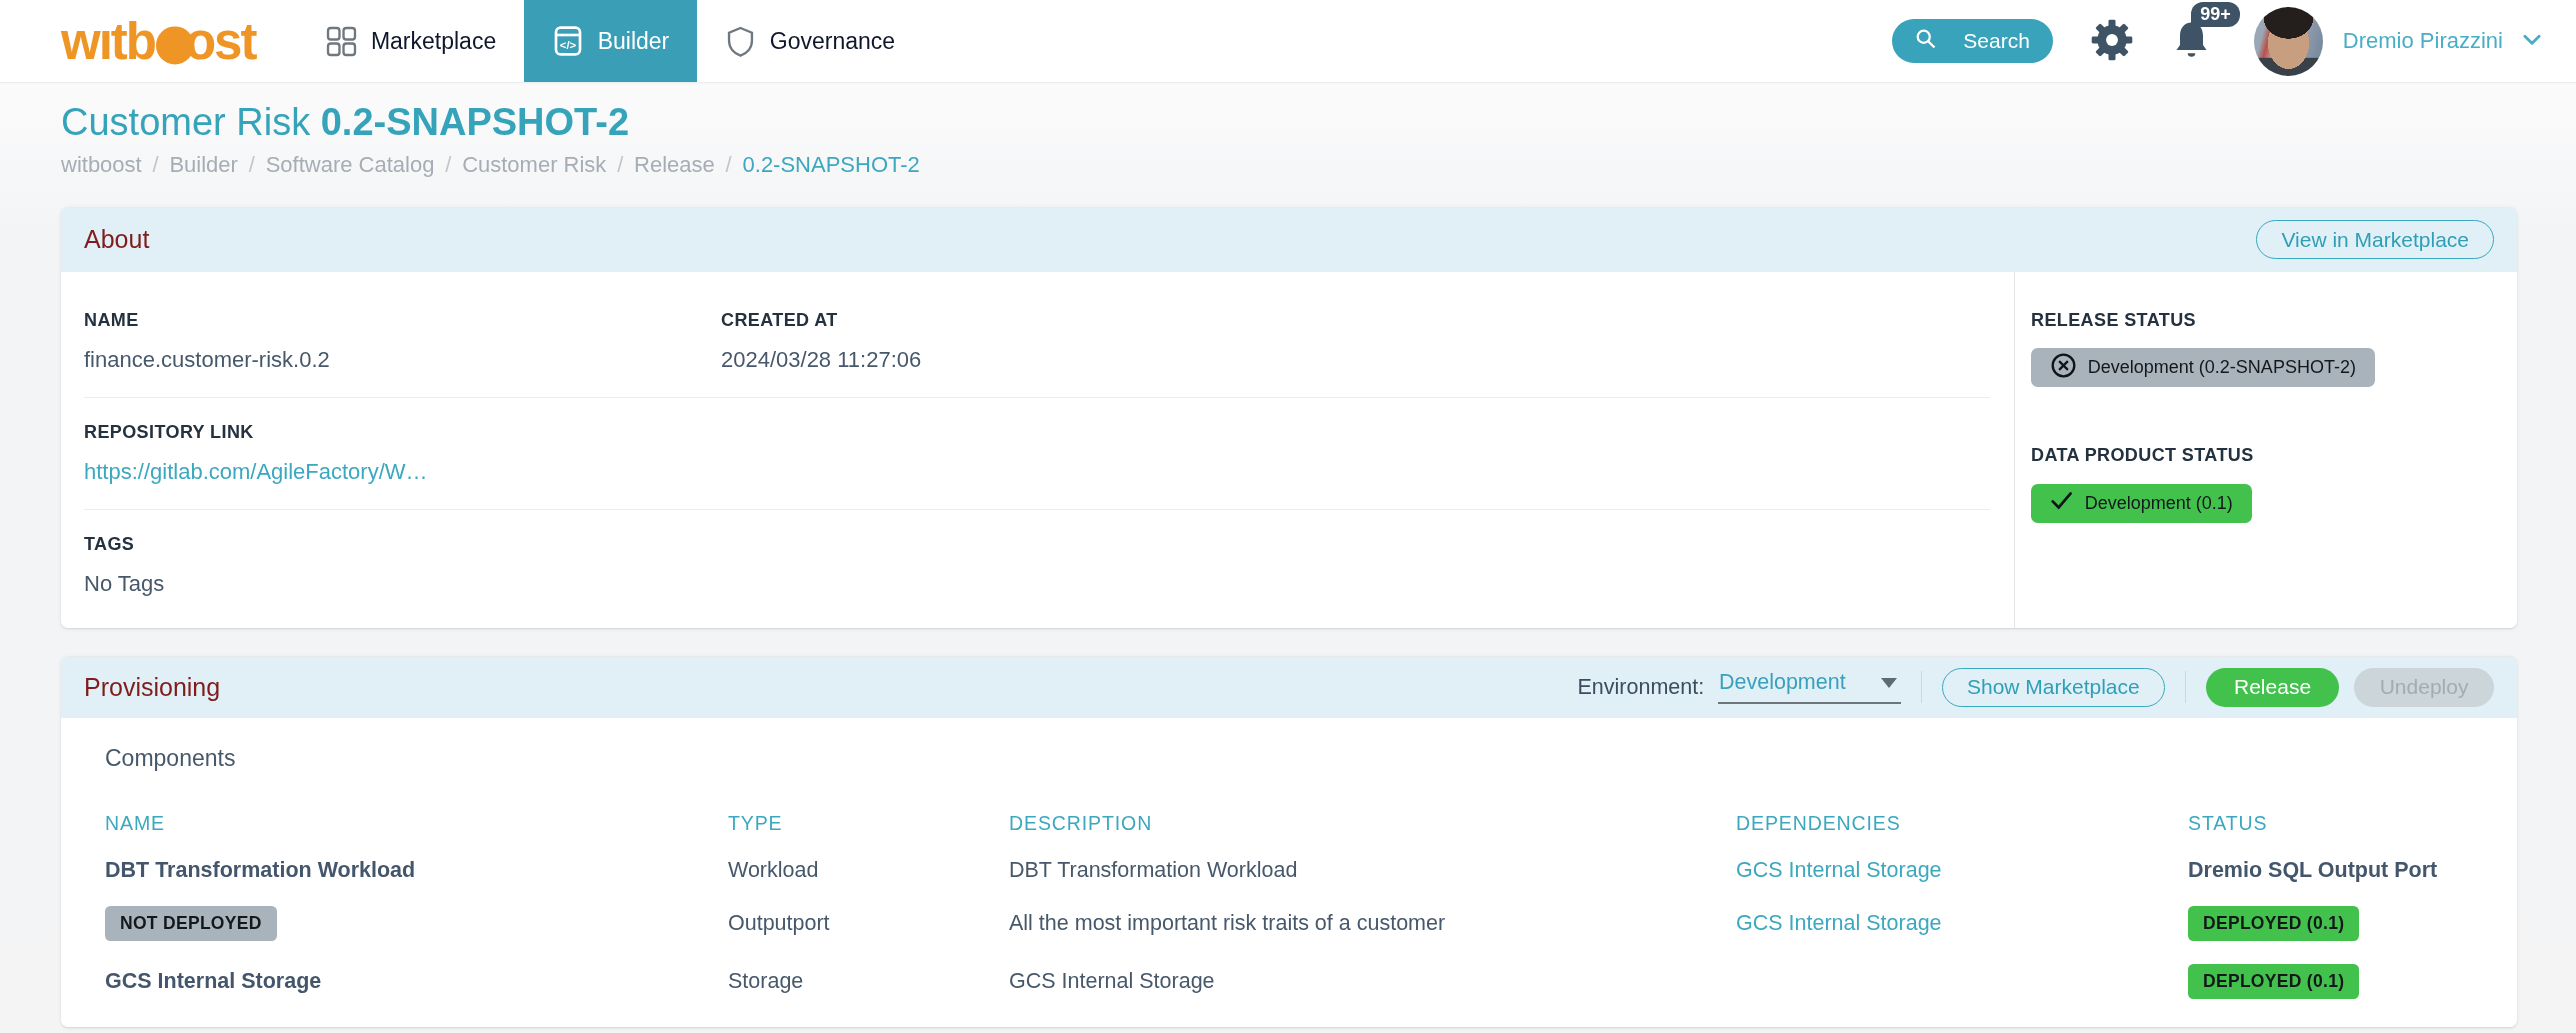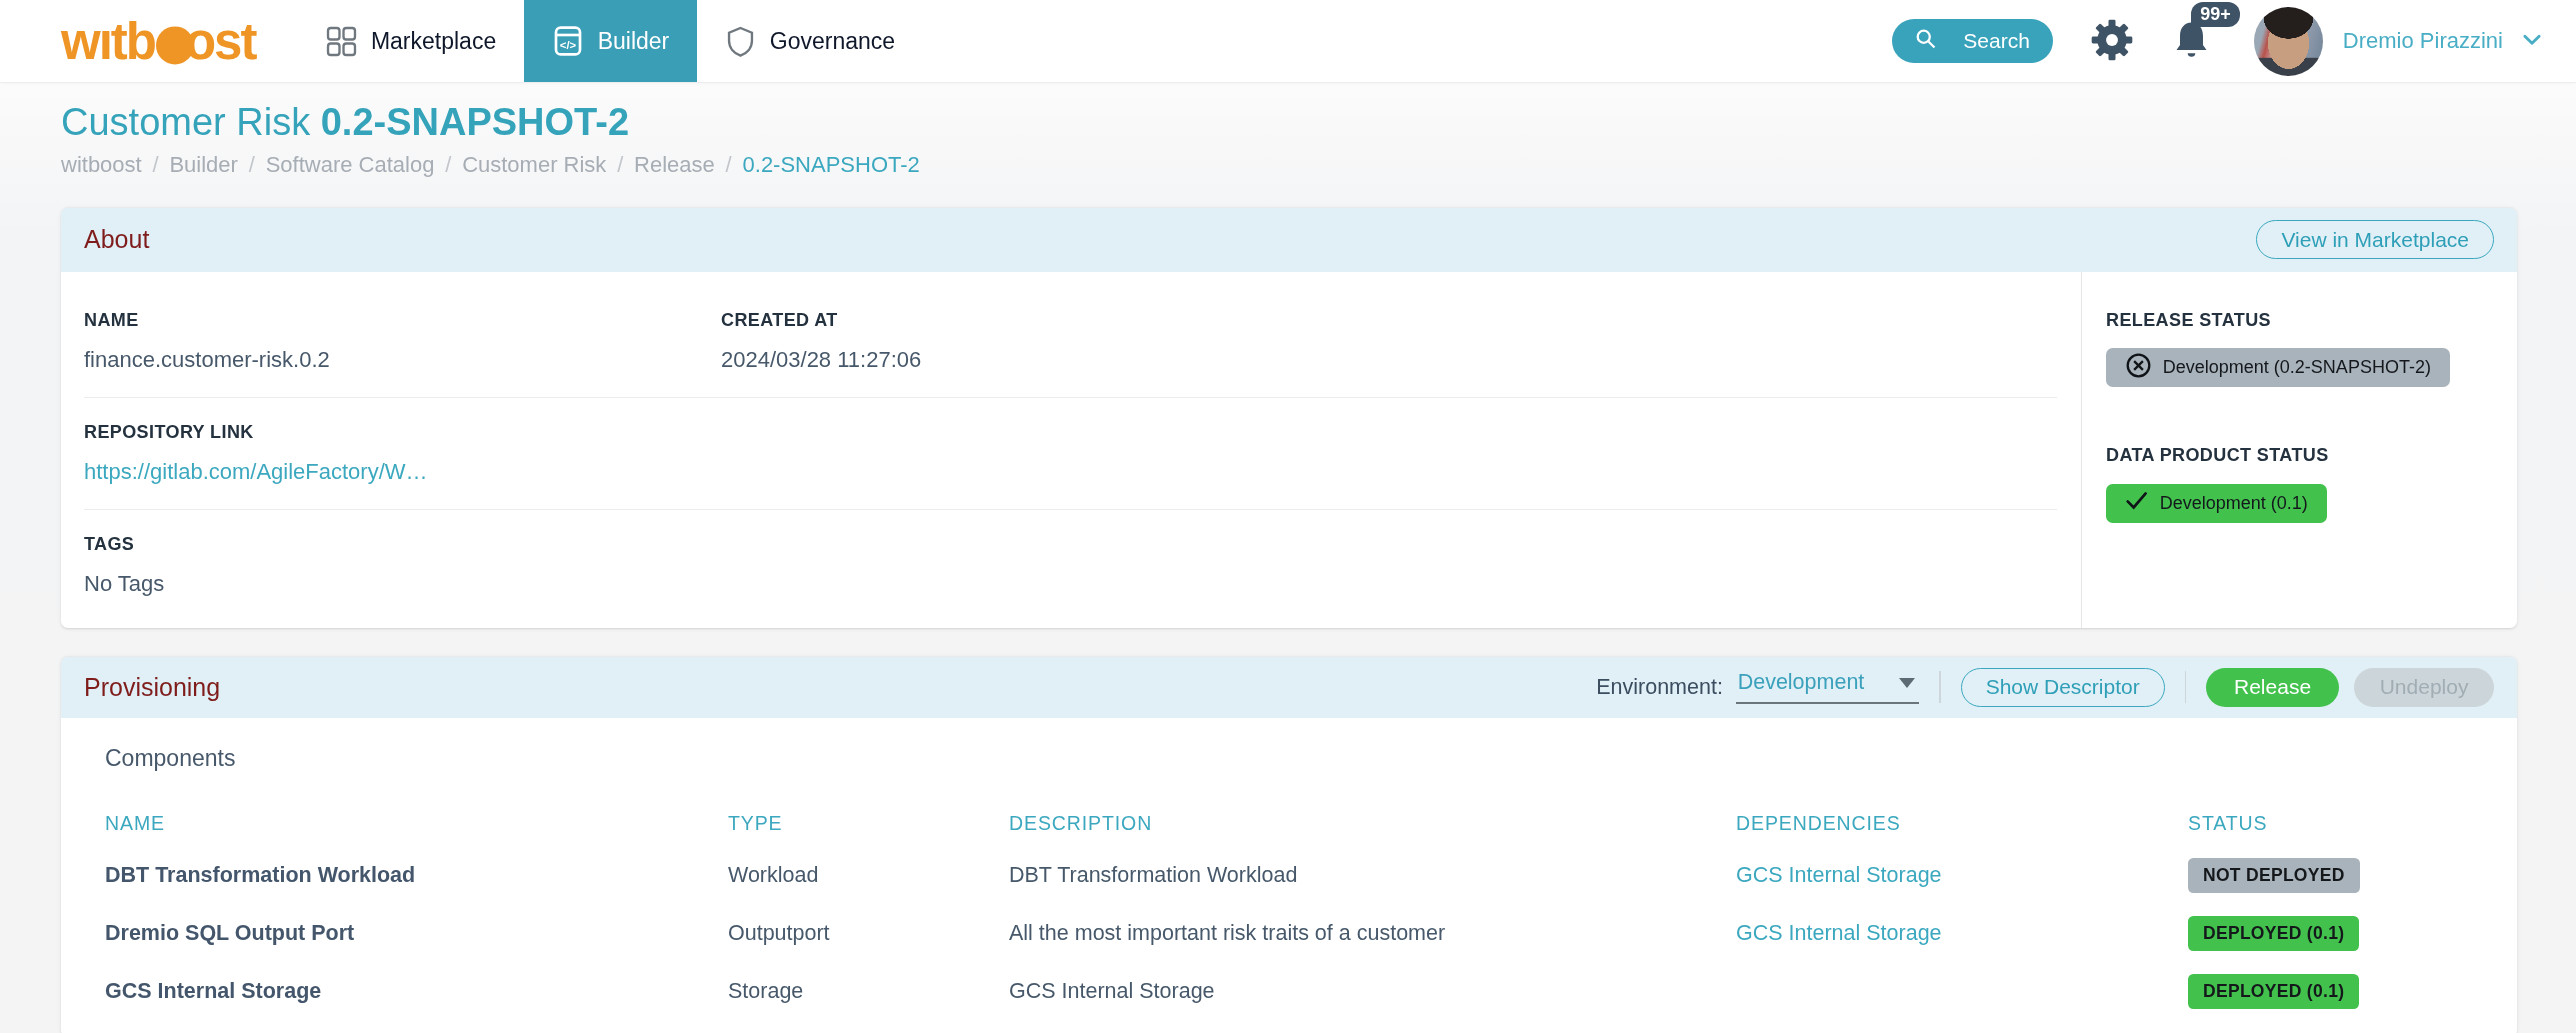--- a/index.html
+++ b/index.html
@@ -63,21 +63,21 @@
     height:39px; padding:0 24px; font-size:21px; font-weight:500; cursor:pointer; font-family:inherit; }
   .header-spacer { flex:1; }
 
   .about-body { display:flex; }
   .about-left { flex:1; padding:38px 24px 31px 23px; }
   .field-label { font-size:18px; font-weight:700; letter-spacing:0.4px; color:#24313e; text-transform:uppercase; }
   .field-value { margin-top:16px; font-size:22px; color:#46586a; }
   .field-value.link { color:#3ba8bf; cursor:pointer; }
   .two-col { display:grid; grid-template-columns:637px 1fr; }
   .h-divider { border:none; border-top:0.7px solid #ececee; margin:24px 0; }
-  .about-right { width:436px; border-left:0.7px solid #e4e6e8; padding:38px 20px 31px 24px; }
+  .about-right { width:503px; border-left:0.7px solid #e4e6e8; padding:38px 20px 31px 16px; }
   .about-right .field + .field { margin-top:58px; }
 
   .status-badge { display:inline-flex; align-items:center; gap:10.8px; margin-top:17.5px;
     height:39px; padding:0 19px; border-radius:6.7px; font-size:18px; color:#14181c; }
   .status-badge.gray { background:#a9b3bb; }
   .status-badge.green { background:#42c24d; }
 
   
   .prov-card { margin-top:29px; }
   .prov-card .card-header { height:61px; background:#e0f0f6; }
@@ -276,41 +276,41 @@
   <section class="card prov-card">
     <div class="card-header">
       <span class="card-title">Provisioning</span>
       <span class="header-spacer"></span>
       <span class="env-label">Environment:</span>
       <div class="env-select">
         <span class="env-value">Development</span>
         <span class="caret-down"></span>
       </div>
       <span class="v-sep"></span>
-      <button class="pill-outline">Show Descriptor</button>
+      <button class="pill-outline">Show Marketplace</button>
       <span class="v-sep"></span>
       <button class="btn-solid btn-deploy">Release</button>
       <button class="btn-solid btn-undeploy">Undeploy</button>
     </div>
     <div class="prov-body">
       <div class="components-title">Components</div>
       <div class="comp-table">
         <div class="col-head">NAME</div>
         <div class="col-head">TYPE</div>
         <div class="col-head">DESCRIPTION</div>
         <div class="col-head">DEPENDENCIES</div>
         <div class="col-head">STATUS</div>
 
         <div class="cell name">DBT Transformation Workload</div>
         <div class="cell">Workload</div>
         <div class="cell">DBT Transformation Workload</div>
         <div class="cell dep">GCS Internal Storage</div>
+        <div class="cell name">Dremio SQL Output Port</div>
+
         <div class="cell"><span class="table-badge gray">NOT DEPLOYED</span></div>
-
-        <div class="cell name">Dremio SQL Output Port</div>
         <div class="cell">Outputport</div>
         <div class="cell">All the most important risk traits of a customer</div>
         <div class="cell dep">GCS Internal Storage</div>
         <div class="cell"><span class="table-badge green">DEPLOYED (0.1)</span></div>
 
         <div class="cell name">GCS Internal Storage</div>
         <div class="cell">Storage</div>
         <div class="cell">GCS Internal Storage</div>
         <div class="cell dep"></div>
         <div class="cell"><span class="table-badge green">DEPLOYED (0.1)</span></div>

